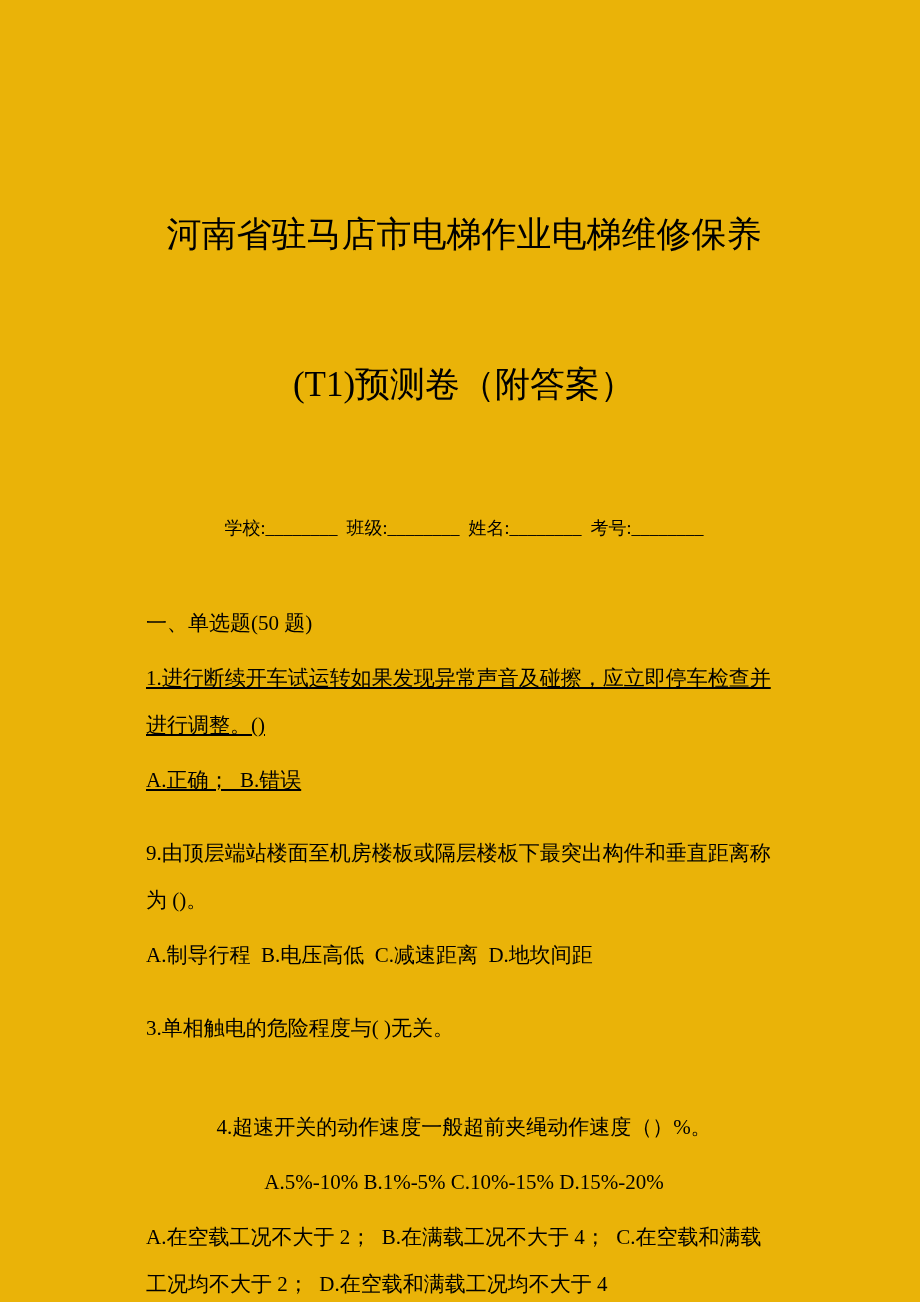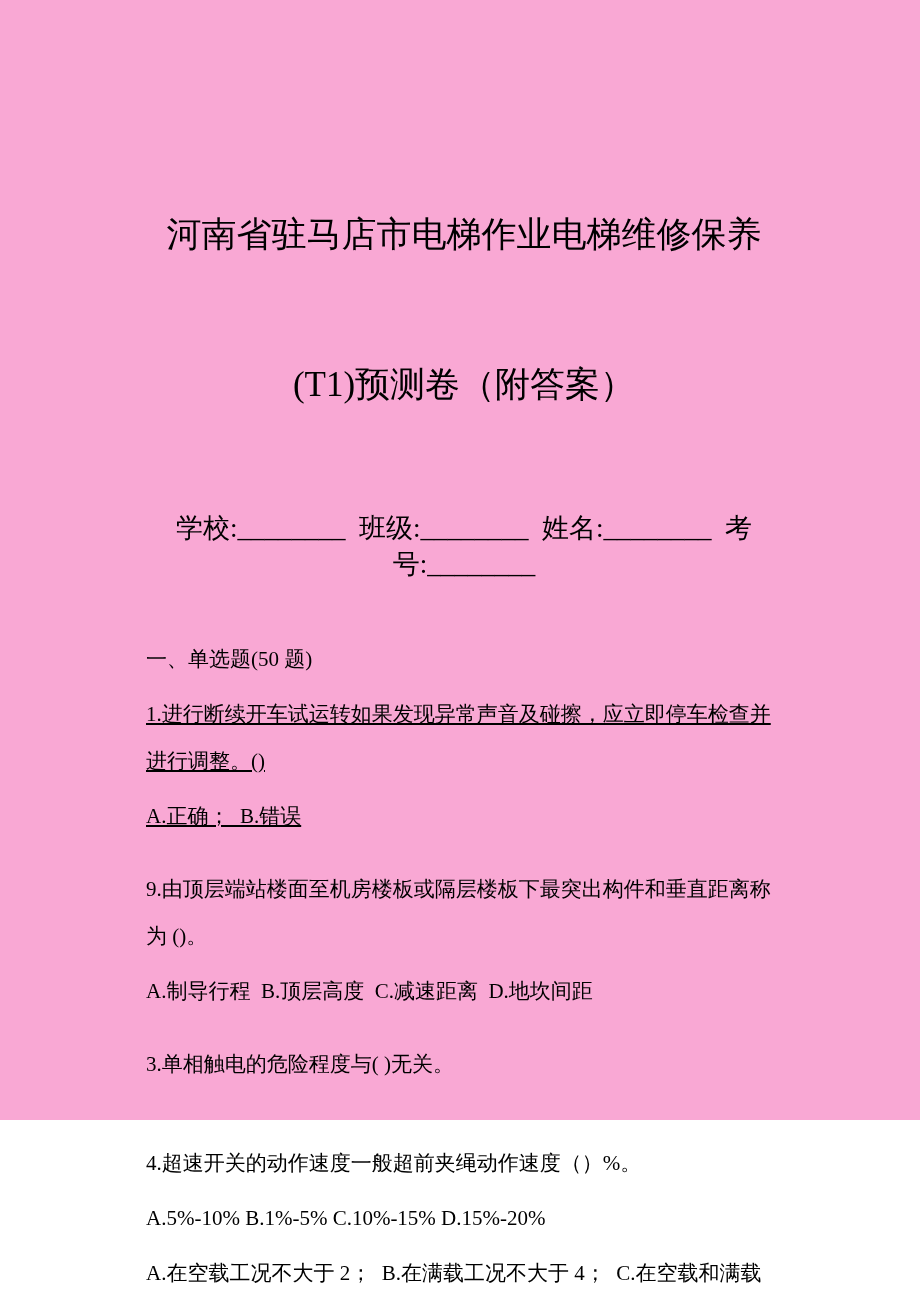--- a/index.html
+++ b/index.html
@@ -10,54 +10,54 @@
   body {
     width: 920px;
     height: 1302px;
     font-family: "Liberation Serif", "DejaVu Serif", serif;
     color: #000000;
     overflow: hidden;
   }
   .page {
     box-sizing: border-box;
     width: 920px;
-    height: 1120px;
+    height: 1302px;
     padding: 110px 130px 16px 138px;
-    background: #f9a8d4;
+    background: #eab308;
   }
   .title {
     text-align: center;
     font-size: 35px;
     line-height: 50px;
     font-weight: 400;
     white-space: pre-wrap;
   }
   .info {
     margin-top: 0;
     text-align: center;
-    font-size: 27px;
+    font-size: 18px;
     line-height: 36px;
     white-space: pre-wrap;
   }
   .content {
     width: 652px;
     font-size: 21px;
     line-height: 47px;
   }
   .content p {
     margin: 8px;
     white-space: pre-wrap;
     word-break: break-all;
   }
   .section-header {
     margin-top: 54px !important;
   }
   .question { margin-top: 26px; }
   .question.q1 { margin-top: 4px; text-decoration: underline; }
-  .question.q4 { margin-top: 52px; }
+  .question.q4 { margin-top: 52px; text-align: center; }
   .question.q5 { margin-top: 2px; }
 </style>
 </head>
 <body>
 
 <div class="page">
 
   <div class="title">
     <div>河南省驻马店市电梯作业电梯维修保养</div>
     <div>(T1)预测卷（附答案）</div>
@@ -69,21 +69,21 @@
 
     <p class="section-header">一、单选题(50 题)</p>
 
     <div class="question q1">
       <p>1.进行断续开车试运转如果发现异常声音及碰擦，应立即停车检查并进行调整。()</p>
       <p>A.正确；  B.错误</p>
     </div>
 
     <div class="question q2">
       <p>9.由顶层端站楼面至机房楼板或隔层楼板下最突出构件和垂直距离称为 ()。</p>
-      <p>A.制导行程  B.顶层高度  C.减速距离  D.地坎间距</p>
+      <p>A.制导行程  B.电压高低  C.减速距离  D.地坎间距</p>
     </div>
 
     <div class="question q3">
       <p>3.单相触电的危险程度与( )无关。</p>
     </div>
 
     <div class="question q4">
       <p>4.超速开关的动作速度一般超前夹绳动作速度（）%。</p>
       <p>A.5%-10% B.1%-5% C.10%-15% D.15%-20%</p>
     </div>

